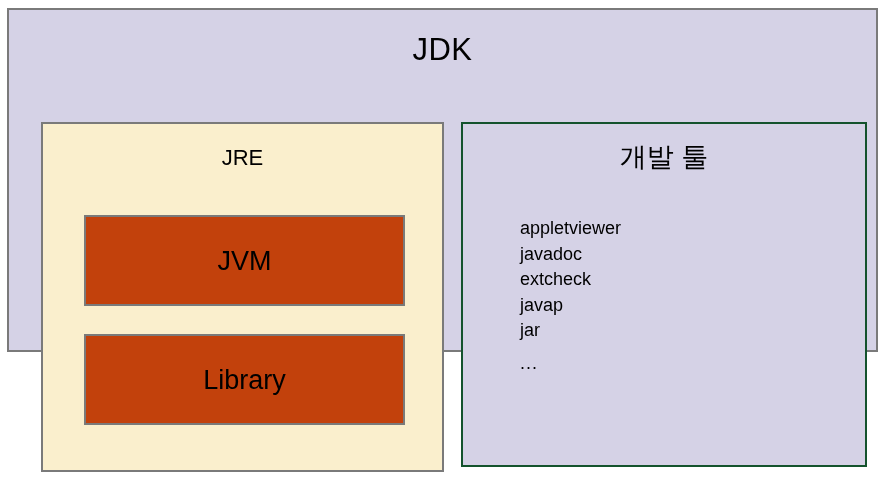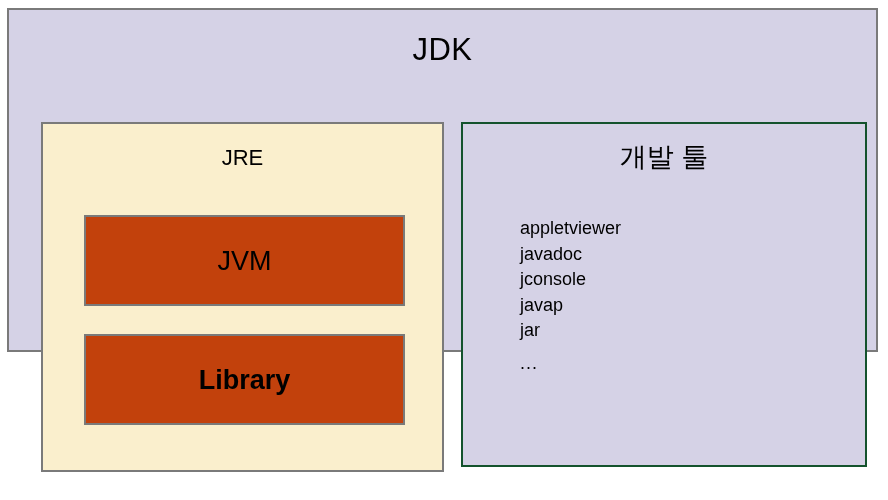--- a/index.html
+++ b/index.html
@@ -78,21 +78,21 @@
     height: 91px;
     box-sizing: border-box;
     background: #c2410c;
     border: 2px solid #7A7A7A;
     display: flex;
     align-items: center;
     justify-content: center;
   }
 
   .sub-box.jvm-box  { top: 91px; }
-  .sub-box.library-box { top: 210px; font-weight: bold; }
+  .sub-box.library-box { top: 210px; }
 
   .sub-box-label {
     font-size: 27px;
     line-height: 32px;
     color: #000000;
   }
 
   
   .devtools-box {
     position: absolute;
@@ -160,21 +160,21 @@
 
     </div>
 
     <div class="devtools-box">
 
       <div class="devtools-title">개발 툴</div>
 
       <ul class="devtools-list">
         <li>appletviewer</li>
         <li>javadoc</li>
-        <li>jconsole</li>
+        <li>extcheck</li>
         <li>javap</li>
         <li>jar</li>
         <li class="ellipsis-item">...</li>
       </ul>
 
     </div>
 
   </div>
 </div>
 

